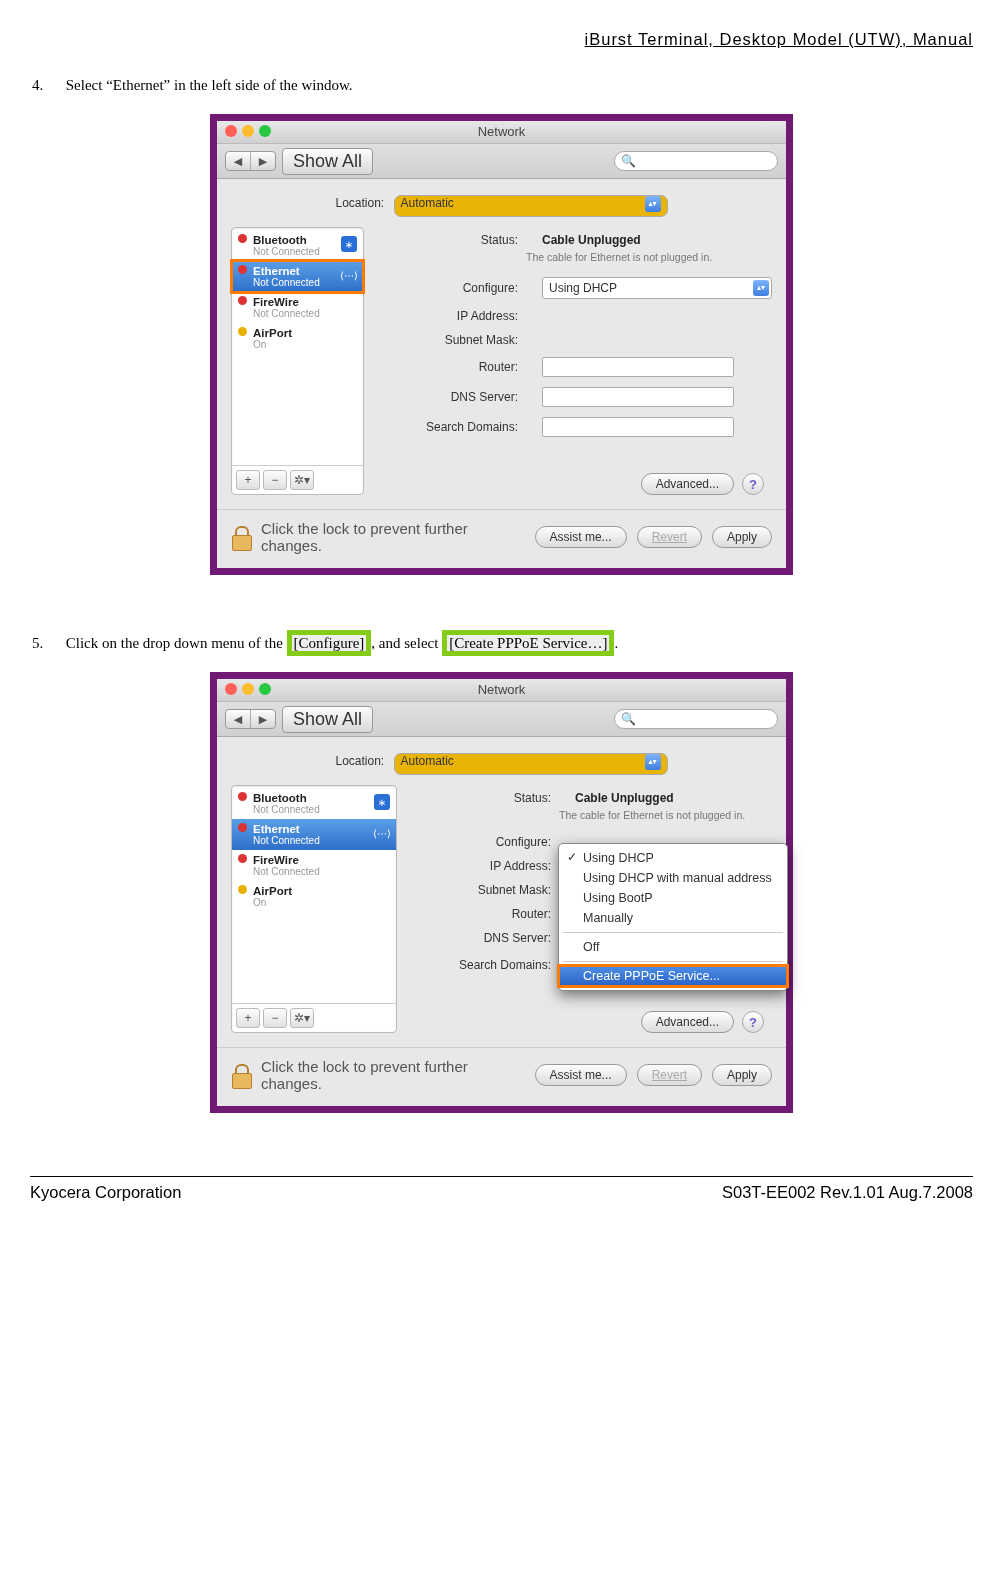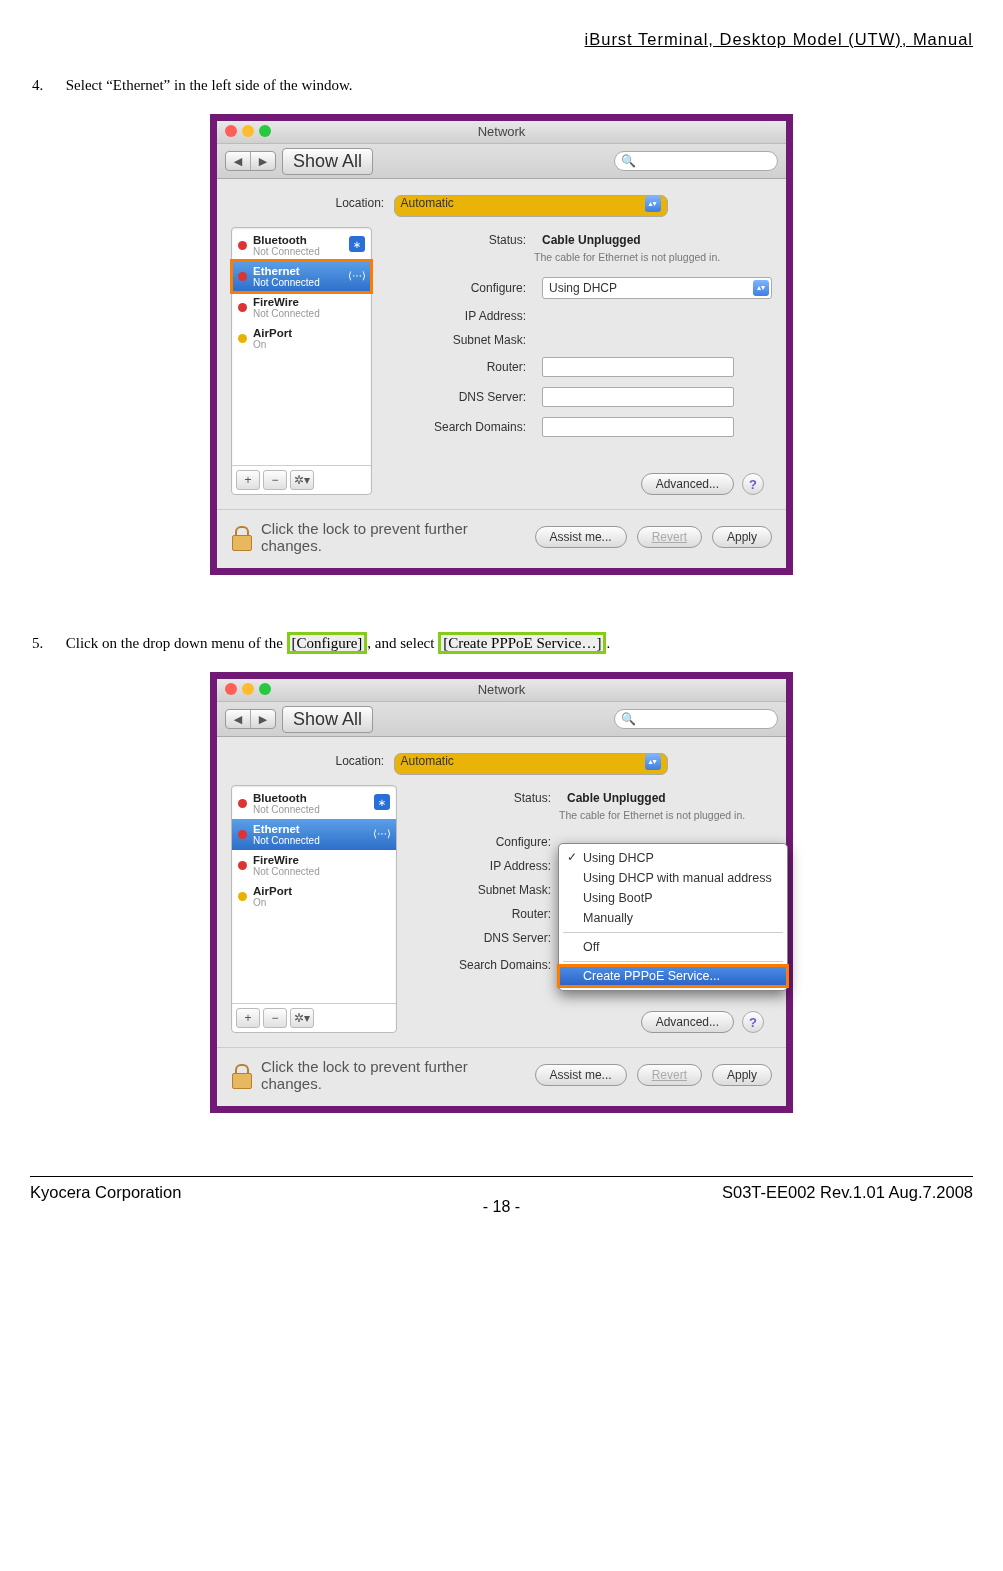--- a/index.html
+++ b/index.html
@@ -158,21 +158,21 @@
   background: #fff;
   border: 1px solid #bbb;
   border-radius: 4px;
   display: flex;
   flex-direction: column;
   box-shadow: inset 0 1px 2px rgba(0,0,0,0.1);
 }
 .side-list { flex: 1; padding: 2px 0; }
 .side-item {
   display: flex;
-  align-items: center;
+  align-items: flex-start;
   padding: 4px 6px;
   gap: 6px;
   position: relative;
 }
 .side-item .dot {
   width: 9px; height: 9px; border-radius: 50%;
 }
 .dot-red { background: #d33; }
 .dot-yel { background: #e9b100; }
 .side-item .name { font-size: 11.5px; font-weight: bold; color:#222;}
@@ -222,21 +222,21 @@
 }
 .field-row {
   display: flex;
   align-items: center;
   margin-bottom: 10px;
   font-size: 12px;
 }
 .field-label {
   width: 140px;
   text-align: right;
-  padding-right: 16px;
+  padding-right: 24px;
   color: #333;
 }
 .field-value {
   flex: 1;
   color: #222;
 }
 .field-value.bold { font-weight: bold; }
 .status-hint {
   font-size: 10.5px;
   color: #777;
@@ -327,21 +327,21 @@
   position:absolute;left:8px;top:2px;font-size:12px;
 }
 .dd-sep { height:1px;background:#ccc;margin:4px 4px;}
 .dd-item.sel-highlight {
   background: linear-gradient(#4d8fe6,#2a62c7);
   color: #fff;
   outline: 3px solid #ff7a00;
   outline-offset: -1px;
 }
 .boxed-ref {
-  border: 3px solid #84cc16;
+  border: 5px solid #84cc16;
   padding: 0 2px;
   background: rgba(200,200,200,0.3);
 }
 .page-footer {
   position: absolute;
   bottom: 28px;
   left: 30px;
   right: 30px;
   font-family: Arial, sans-serif;
   font-size: 16.5px;
@@ -624,14 +624,13 @@
     </div>
   </div>
 
   <div class="page-footer">
     <div class="line"></div>
     <div class="row">
       <span>Kyocera Corporation</span>
       <span>S03T-EE002 Rev.1.01 Aug.7.2008</span>
     </div>
   </div>
-  <div class="page-number">- 18 -</div>
 </div>
 
 </body></html>

